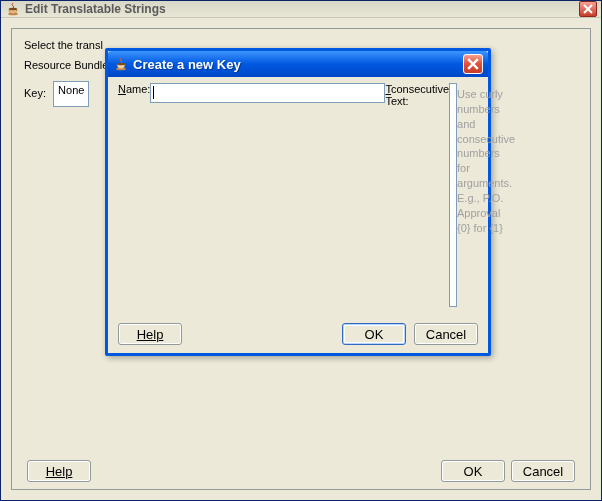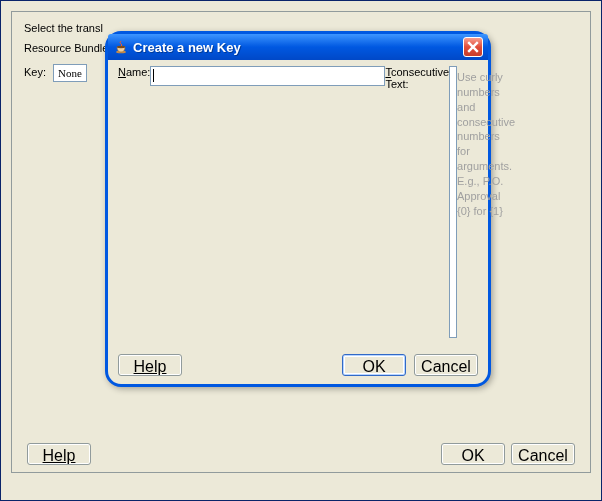--- a/index.html
+++ b/index.html
@@ -82,36 +82,35 @@
     .key-row {
       margin-top: 10px;
     }
     .key-select {
       display: inline-block;
       background: #fff;
       border: 1px solid #7f9db9;
       font-size: 11px;
       padding: 1px 4px;
       margin-left: 4px;
-      height: 18px;
+      height: 26px;
       line-height: 14px;
       vertical-align: middle;
-      font-family: Liberation Serif, serif;
     }
     .bottom-buttons-outer {
       position: absolute;
       bottom: 7px;
       left: 0;
       right: 0;
       display: flex;
       align-items: center;
       padding: 0 15px;
     }
     .btn {
-      font-size: 16px;
+      font-size: 13px;
       background: #ece9d8;
       border: 1px solid #919b9c;
       border-radius: 3px;
       padding: 3px 0;
       min-width: 64px;
       height: 22px;
       cursor: pointer;
       color: #000;
       box-shadow: inset 0 0 0 1px #fff, 0 0 0 0;
     }
@@ -121,24 +120,24 @@
     .spacer {
       flex: 1;
     }
 
     
     .modal {
       position: absolute;
       left: 104px;
       top: 30px;
       width: 386px;
-      height: 356px;
+      height: 308px;
       background: #ece9d8;
       border: 3px solid #0058e1;
-      border-radius: 16px;
+      border-radius: 2px;
       display: flex;
       flex-direction: column;
       box-shadow: 2px 2px 6px rgba(0,0,0,0.3);
     }
     .modal-titlebar {
       height: 26px;
       background: linear-gradient(to bottom, #3d95ff 0%, #0058e1 50%, #0048c7 100%);
       display: flex;
       align-items: center;
       padding: 0 5px;
@@ -227,20 +226,36 @@
       border: 1px solid #3169c6;
       box-shadow: inset 0 0 0 1px #b6d4ff, inset 0 0 0 2px #fff;
     }
     
     .cup-icon svg { display: block; }
   </style>
 </head>
 <body>
 
 <div class="outer-window">
+  <div class="outer-titlebar">
+    <span class="titlebar-icon cup-icon">
+      <svg width="16" height="16" viewBox="0 0 16 16">
+        <ellipse cx="8" cy="13" rx="5" ry="1.3" fill="#c58a4a"></ellipse>
+        <path d="M4 8 Q4 13 8 13 Q12 13 12 8 Z" fill="#e8b87a" stroke="#a06a2a" stroke-width="0.6"></path>
+        <ellipse cx="8" cy="8" rx="4" ry="1.2" fill="#7a4a1a"></ellipse>
+        <path d="M8 2 Q6 4 8 5 Q10 6 8 7" stroke="#c04a2a" stroke-width="1" fill="none"></path>
+      </svg>
+    </span>
+    <span class="titlebar-text">Edit Translatable Strings</span>
+    <div class="outer-close">
+      <svg width="10" height="10" viewBox="0 0 10 10">
+        <path d="M1 1 L9 9 M9 1 L1 9" stroke="#fff" stroke-width="2"></path>
+      </svg>
+    </div>
+  </div>
 
   <div class="outer-body">
     <div class="content-panel">
       <span class="bg-label">Select the transl</span>
       <span class="bg-label">Resource Bundle</span>
       <div class="key-row">
         <span>Key:</span>
         <span class="key-select">None</span>
       </div>
 

